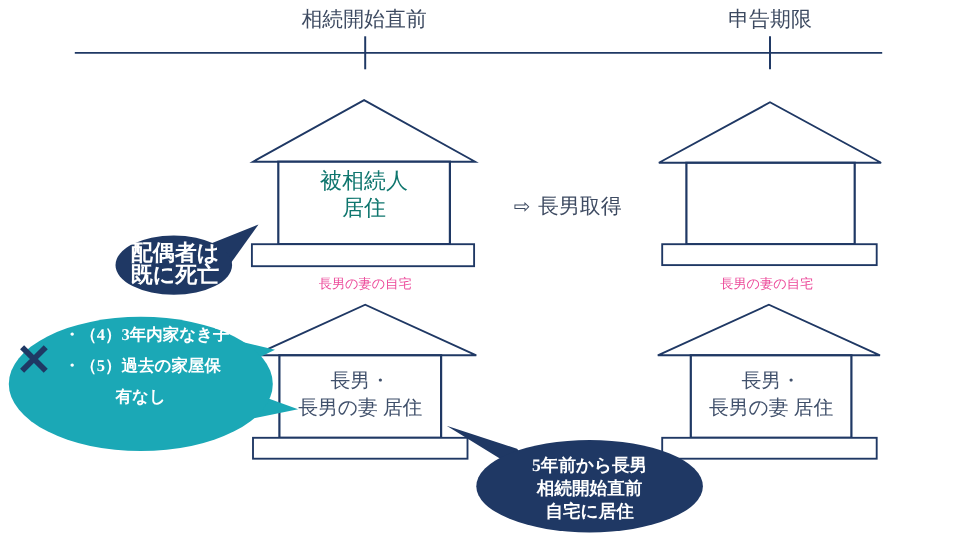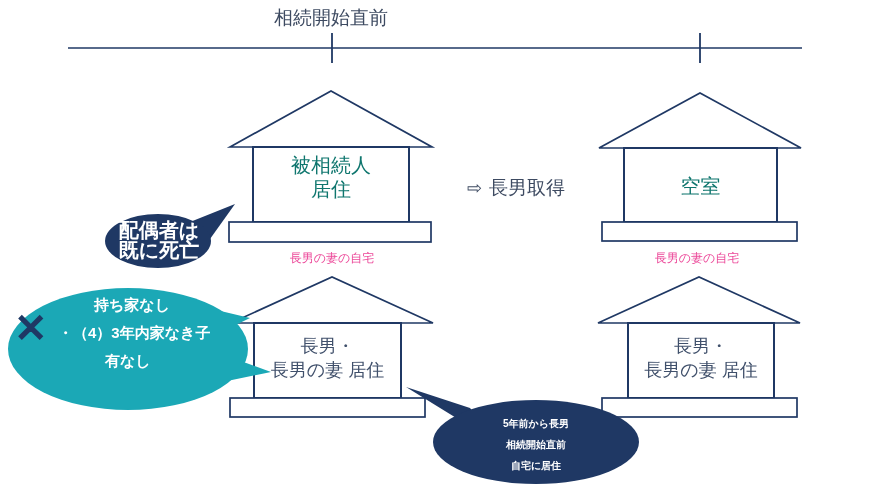--- a/index.html
+++ b/index.html
@@ -1,39 +1,39 @@
 <!DOCTYPE html>
 <html><head>
 <meta charset="utf-8">
 <style>
   html,body{margin:0;padding:0;background:#ffffff;}
   #canvas{
     position:relative;
     width:802px;height:486px;
     background:#ffffff;
     overflow:hidden;
-    font-family:Liberation Sans, sans-serif;
+    font-family:Liberation Serif, serif;
     color:#3d4a61;
   }
   #shapes{position:absolute;left:0;top:0;width:886px;height:486px;}
   .abs{position:absolute;}
   .ctr{text-align:center;}
   .tl-label{font-size:19px;color:#3d4a61;}
   .house-text{font-size:20px;line-height:24px;color:#0f766e;}
   .house-text-sm{font-size:18px;line-height:24px;color:#40506b;}
   .caption{font-size:12px;color:#ec4899;}
   .transfer{font-size:19px;color:#3d4a61;white-space:nowrap;}
   .transfer .arrow{font-size:18px;margin-right:7px;}
   .bubble-text{color:#ffffff;font-weight:700;}
   .spouse-text{font-size:20px;line-height:20px;}
   .teal-text{font-size:15px;line-height:28px;}
   .teal-title{text-align:center;}
   .teal-item{text-align:left;padding-left:20px;white-space:nowrap;}
   .teal-cont{text-align:left;padding-left:67px;}
-  .residence-text{font-size:10px;line-height:21px;}
+  .residence-text{font-size:16px;line-height:21px;}
   .xmark{
     font-size:40px;font-weight:900;color:#1f3864;line-height:40px;
   }
 </style>
 </head>
 <body>
 
 <div id="canvas">
 
   <svg id="shapes" viewBox="0 0 886 486" xmlns="http://www.w3.org/2000/svg">
@@ -78,45 +78,45 @@
       <ellipse cx="128" cy="349" rx="120" ry="61" fill="#1ba8b6"></ellipse>
     </g>
 
     <g>
       <polygon points="406,387 470,408 505,448" fill="#1f3864"></polygon>
       <ellipse cx="536" cy="442" rx="103" ry="42" fill="#1f3864"></ellipse>
     </g>
   </svg>
 
   <div class="abs ctr tl-label" style="left:255px;top:5px;width:152px;">相続開始直前</div>
+  <div class="abs ctr tl-label" style="left:632px;top:5px;width:136px;">申告期限</div>
 
   <div class="abs ctr house-text" style="left:253px;top:153px;width:156px;">
     <div>被相続人</div>
     <div>居住</div>
   </div>
 
   <div class="abs transfer" style="left:467px;top:175px;">
     <span class="arrow">⇨</span><span>長男取得</span>
   </div>
 
-  <div class="abs ctr house-text" style="left:624px;top:174px;width:153px;">空室</div>
 
   <div class="abs ctr caption" style="left:248px;top:250px;width:168px;">長男の妻の自宅</div>
   <div class="abs ctr caption" style="left:613px;top:250px;width:168px;">長男の妻の自宅</div>
 
   <div class="abs ctr bubble-text spouse-text" style="left:112px;top:220px;width:94px;">
     <div>配偶者は</div>
     <div>既に死亡</div>
   </div>
 
   <div class="abs xmark" style="left:14px;top:308px;">✕</div>
 
   <div class="abs bubble-text teal-text" style="left:38px;top:291px;width:188px;">
-    <div class="teal-title">持ち家なし</div>
     <div class="teal-item">・（4）3年内家なき子</div>
+    <div class="teal-item">・（5）過去の家屋保</div>
     <div class="teal-cont">有なし</div>
   </div>
 
   <div class="abs ctr house-text-sm" style="left:254px;top:334px;width:147px;">
     <div>長男・</div>
     <div>長男の妻 居住</div>
   </div>
 
   <div class="abs ctr house-text-sm" style="left:628px;top:334px;width:146px;">
     <div>長男・</div>

